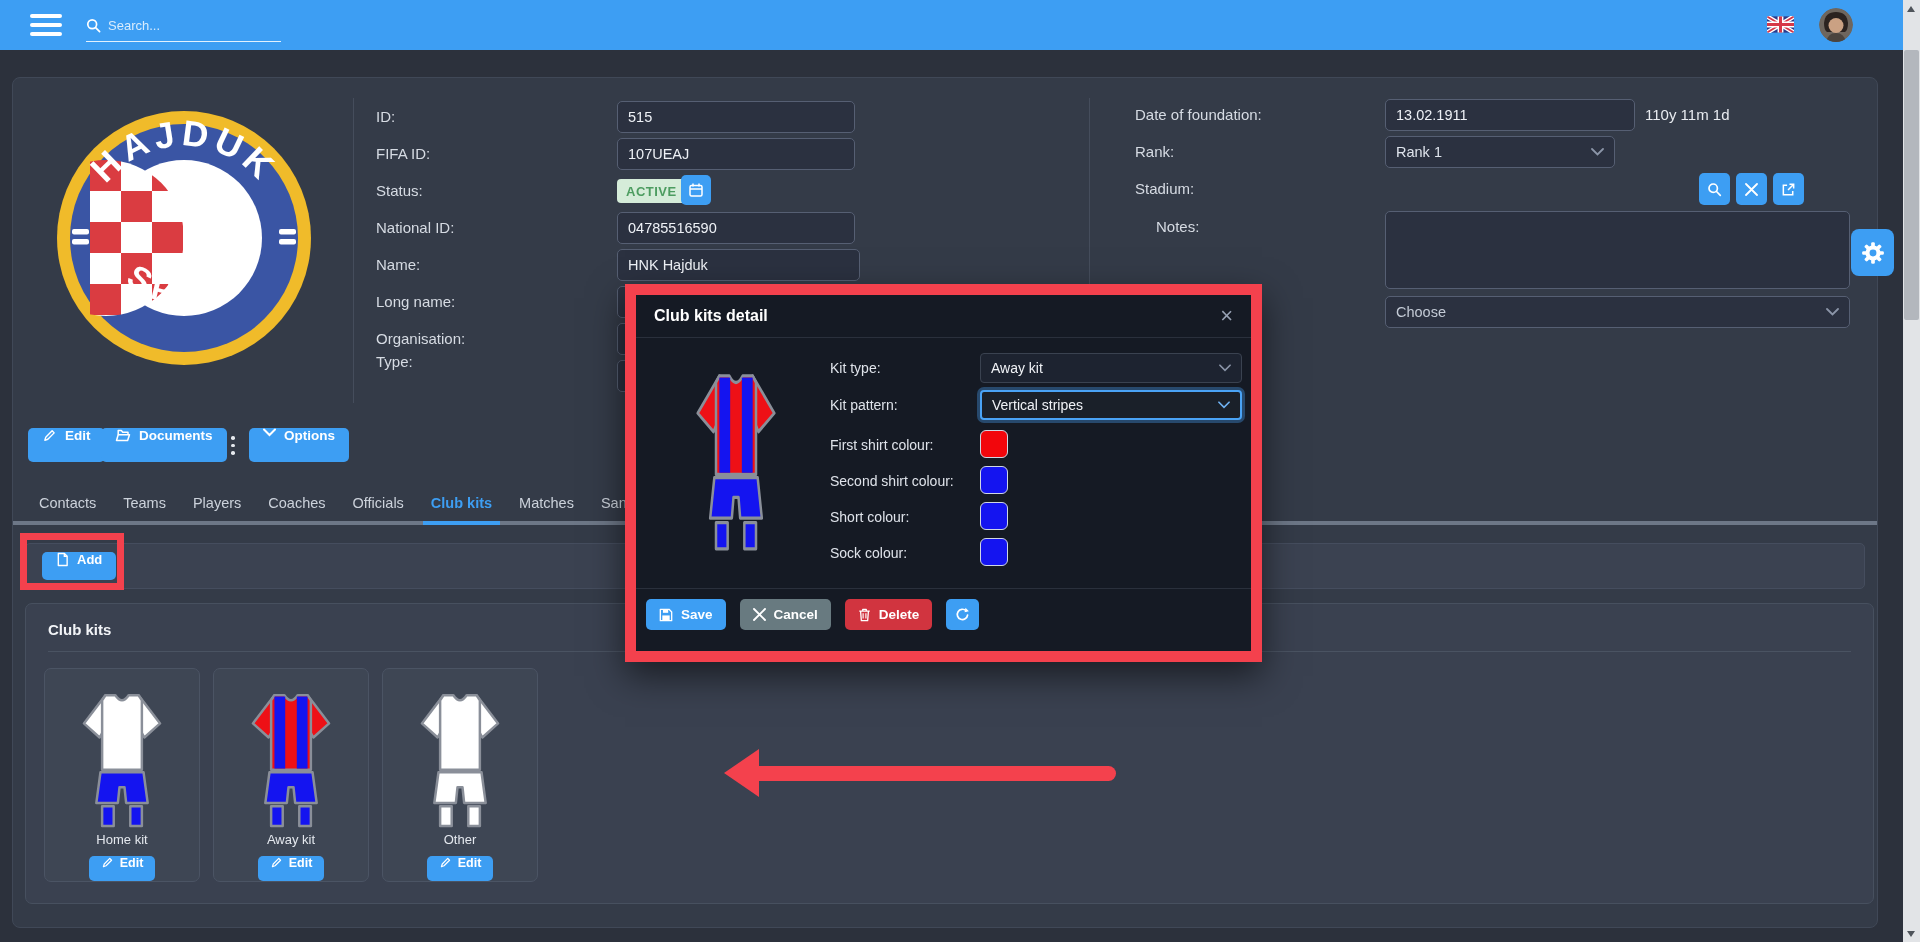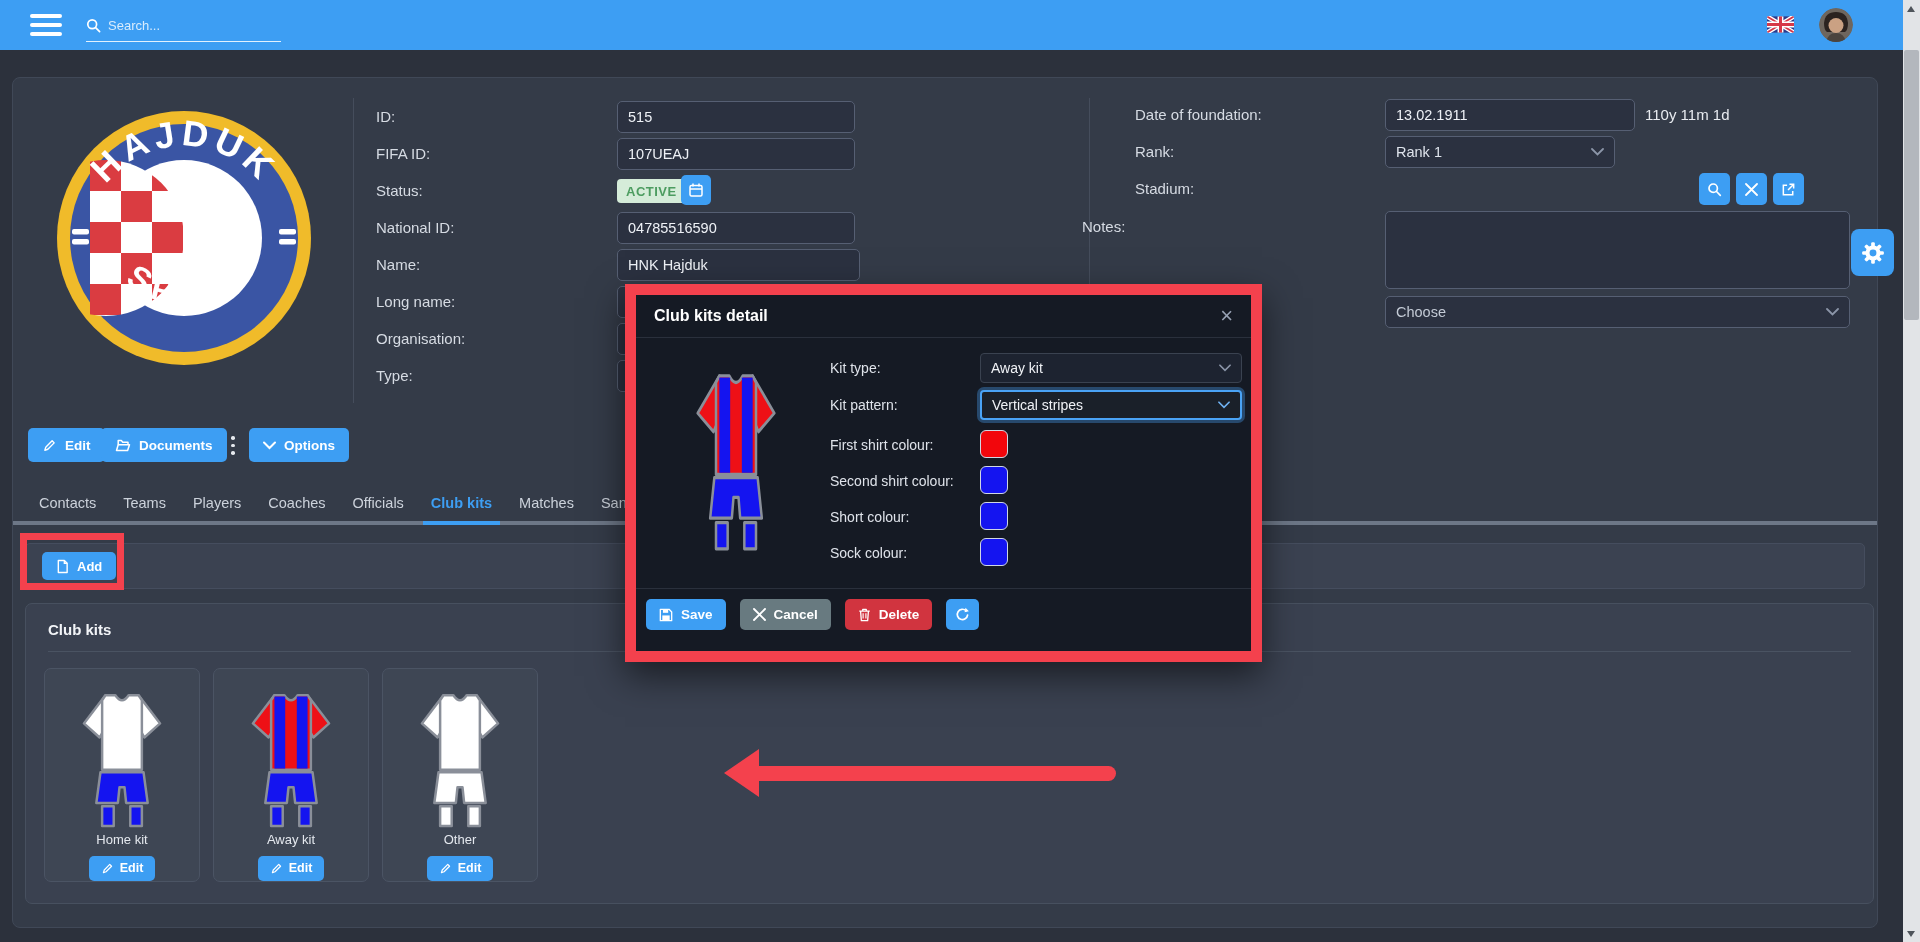--- a/index.html
+++ b/index.html
@@ -37,21 +37,21 @@
     color:#dfe4ec; font-size:14.5px; padding:0 10px; display:flex; align-items:center; justify-content:space-between; cursor:pointer; }
   .ftextarea { position:absolute; background:#2b3140; border:1px solid #565f73; border-radius:5px; resize:none;
     color:#eef1f6; font-size:14.5px; padding:6px 10px; outline:none; font-family:"Liberation Sans",sans-serif; }
   .agetext { position:absolute; color:#e8ebf0; font-size:15px; line-height:32px; }
   .badge-active { display:inline-block; background:#d5ecd9; color:#4c9c60; font-size:13px; font-weight:bold;
     letter-spacing:.5px; padding:5px 9px 4px; border-radius:4px; }
   .sqbtn { position:absolute; width:31px; height:32px; background:#3d9ef3; border:none; border-radius:5px;
     display:flex; align-items:center; justify-content:center; cursor:pointer; }
 
   .bluebtn { background:#3d9ef3; color:#fff; border:none; border-radius:5px; font-weight:bold;
-    font-size:13.5px; display:inline-flex; align-items:center; gap:8px; padding:0 14px; height:34px; cursor:pointer;
+    font-size:13.5px; display:inline-flex; align-items:flex-start; gap:8px; padding:0 14px; height:34px; cursor:pointer;
     font-family:"Liberation Sans",sans-serif; }
   .dots { position:absolute; width:4px; display:flex; flex-direction:column; gap:4px; align-items:center; }
   .dots i { width:3.5px; height:3.5px; border-radius:50%; background:#e6e9ee; }
 
   
   .tabs { position:absolute; left:0; top:405px; width:1864px; height:38px; display:flex; gap:27px; padding-left:26px; align-items:flex-end; }
   .tab { color:#ccd2db; font-size:14.5px; padding-bottom:10px; cursor:pointer; position:relative; white-space:nowrap; }
   .tab.active { color:#3d9ef3; font-weight:bold; }
   .tab.active::after { content:""; position:absolute; left:-8px; right:-8px; bottom:-4px; height:4px; background:#3d9ef3; z-index:2; }
   .tabtrack { position:absolute; left:0; top:443px; width:1864px; height:4px; background:#6d7787; }
@@ -202,21 +202,21 @@
     </svg>
   </button>
   <span class="flabel" style="left:363px; top:134px">National ID:</span>
   <input class="finput" style="left: 604px; top: 134px; width: 238px;" value="04785516590">
   <span class="flabel" style="left:363px; top:171px">Name:</span>
   <input class="finput" style="left: 604px; top: 171px; width: 243px;" value="HNK Hajduk">
   <span class="flabel" style="left:363px; top:208px">Long name:</span>
   <input class="finput" style="left: 604px; top: 208px; width: 243px;" value="">
   <span class="flabel" style="left:363px; top:245px">Organisation:</span>
   <input class="finput" style="left: 604px; top: 245px; width: 243px;" value="">
-  <span class="flabel" style="left:363px; top:282px">Type:</span>
+  <span class="flabel" style="left:363px; top:268px">Type:</span>
   <input class="finput" style="left: 604px; top: 282px; width: 243px;" value="">
 
   <span class="flabel" style="left:1122px; top:21px">Date of foundation:</span>
   <input class="finput" style="left: 1372px; top: 21px; width: 250px;" value="13.02.1911">
   <span class="agetext" style="left:1632px; top:21px">110y 11m 1d</span>
   <span class="flabel" style="left:1122px; top:58px">Rank:</span>
   <div class="fselect" style="left:1372px; top:58px; width:230px">
     <span>Rank 1</span>
     <svg width="13" height="8" viewBox="0 0 13 8">
       <polyline points="1,1 6.5,6.5 12,1" fill="none" stroke="#8b95a8" stroke-width="1.8" stroke-linecap="round"></polyline>
@@ -233,21 +233,21 @@
     <svg width="13" height="13" viewBox="0 0 13 13">
       <path d="M1,1 L12,12 M12,1 L1,12" stroke="#fff" stroke-width="1.8" stroke-linecap="round"></path>
       </svg>
   </button>
   <button class="sqbtn" style="left:1760px; top:95px">
     <svg width="15" height="15" viewBox="0 0 16 16">
       <path d="M6.5,3.5 H2.5 V13.5 H12.5 V9.5" fill="none" stroke="#fff" stroke-width="1.6"></path>
       <path d="M9,2.5 H13.5 V7 M13.5,2.5 L7.5,8.5" fill="none" stroke="#fff" stroke-width="1.6"></path>
       </svg>
   </button>
-  <span class="flabel" style="left:1069px; top:133px">Notes:</span>
+  <span class="flabel" style="left:1143px; top:133px">Notes:</span>
   <textarea class="ftextarea" style="left: 1372px; top: 133px; width: 465px; height: 78px;"></textarea>
   <div class="fselect" style="left:1372px; top:218px; width:465px">
     <span style="color:#c4cbd6">Choose</span>
     <svg width="13" height="8" viewBox="0 0 13 8">
       <polyline points="1,1 6.5,6.5 12,1" fill="none" stroke="#8b95a8" stroke-width="1.8" stroke-linecap="round"></polyline>
       </svg>
   </div>
 
   <button class="bluebtn abs" style="left:15px; top:350px">
     <svg width="15" height="15" viewBox="0 0 16 16">

